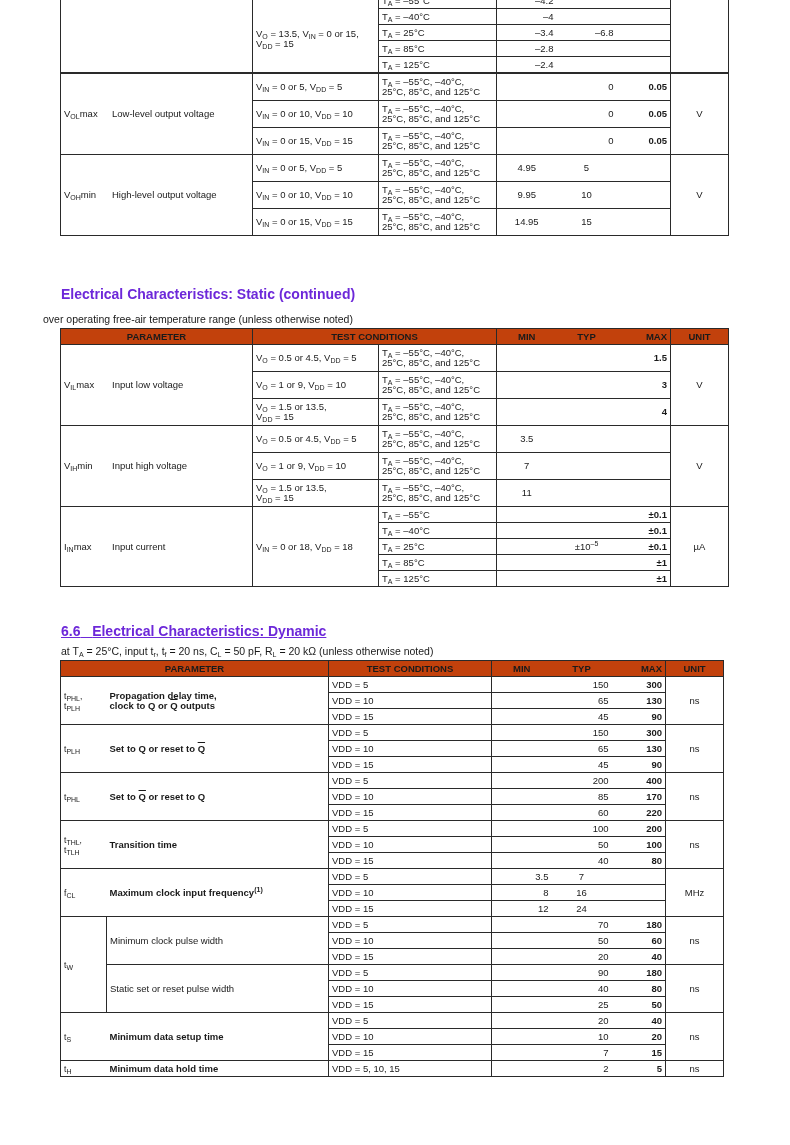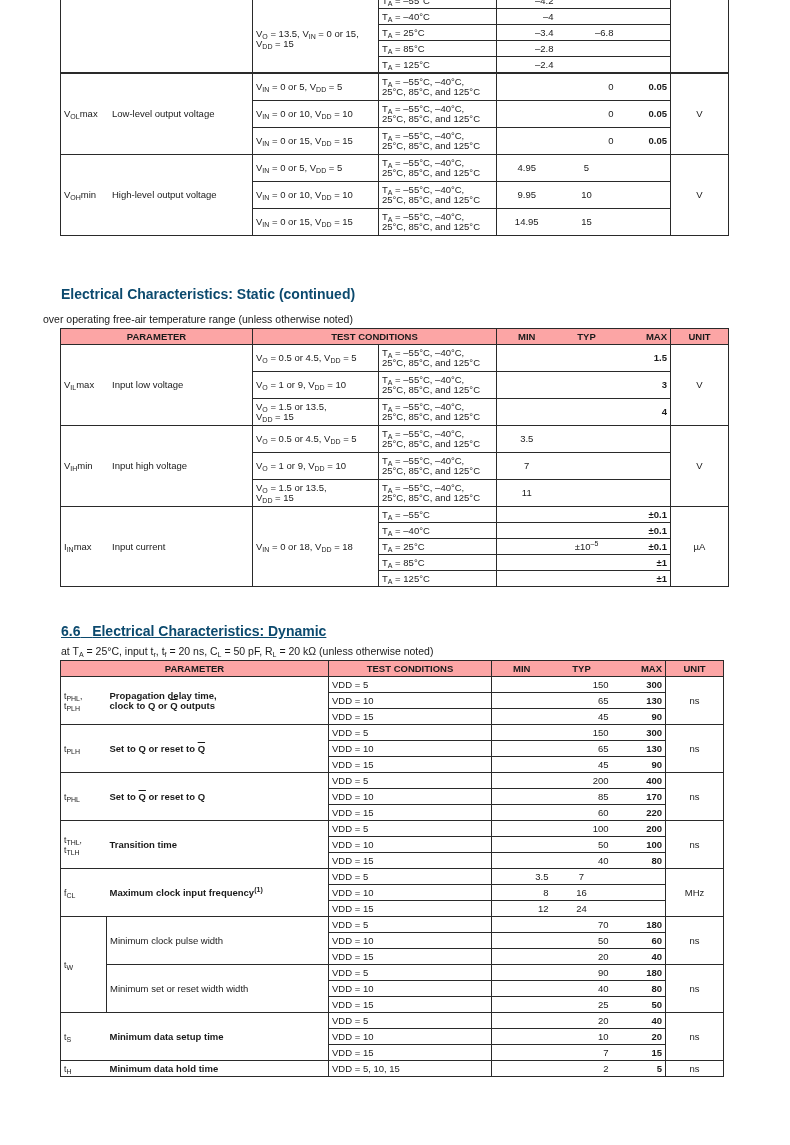--- a/index.html
+++ b/index.html
@@ -1,30 +1,30 @@
 <!DOCTYPE html>
 <html><head>
 <meta charset="utf-8">
 <style>
   html, body { margin: 0; padding: 0; background: #ffffff; }
   body { width: 790px; height: 1145px; position: relative; overflow: hidden;
          font-family: "Liberation Sans", sans-serif; color: #1a1a1a; }
   table { border-collapse: collapse; position: absolute; font-size: 9.5px; table-layout: fixed; }
   td, th { border: 1px solid #2a2a2a; padding: 0 3px; line-height: 10px; vertical-align: middle; }
-  th { background: #fca5a5; font-weight: bold; font-size: 9.5px; height: 15px; text-align: center; }
+  th { background: #c2410c; font-weight: bold; font-size: 9.5px; height: 15px; text-align: center; }
   .r { text-align: right; }
   .c { text-align: center; }
   .nb-r { border-right: none; }
   .nb-l { border-left: none; font-weight: bold; }
   .nb-lr { border-left: none; border-right: none; }
   .thick-top td { border-top: 2px solid #2a2a2a; }
   sub { font-size: 7px; vertical-align: -2px; line-height: 0; }
   sup { font-size: 7px; vertical-align: 4px; line-height: 0; }
   .ovl { text-decoration: overline; }
-  h2 { position: absolute; margin: 0; font-size: 14px; font-weight: bold; color: #0c4a6e; }
+  h2 { position: absolute; margin: 0; font-size: 14px; font-weight: bold; color: #6d28d9; }
   .note { position: absolute; margin: 0; font-size: 10.5px; color: #1a1a1a; }
   .sym { display: inline-block; width: 48px; }
   .row-h14 td { height: 15px; }
   .row-h28 td { height: 26px; }
 </style>
 </head>
 <body>
 
 <table style="left:60px; top:-8px; width:668px;">
   <colgroup>
@@ -378,21 +378,21 @@
     <td class="r nb-l">60</td>
   </tr>
   <tr class="row-h14">
     <td>VDD = 15</td>
     <td class="c nb-r"></td>
     <td class="r nb-lr">20</td>
     <td class="r nb-l">40</td>
   </tr>
 
   <tr class="row-h14">
-    <td rowspan="3">Minimum set or reset width width</td>
+    <td rowspan="3">Static set or reset pulse width</td>
     <td>VDD = 5</td>
     <td class="c nb-r"></td>
     <td class="r nb-lr">90</td>
     <td class="r nb-l">180</td>
     <td rowspan="3" class="c">ns</td>
   </tr>
   <tr class="row-h14">
     <td>VDD = 10</td>
     <td class="c nb-r"></td>
     <td class="r nb-lr">40</td>

